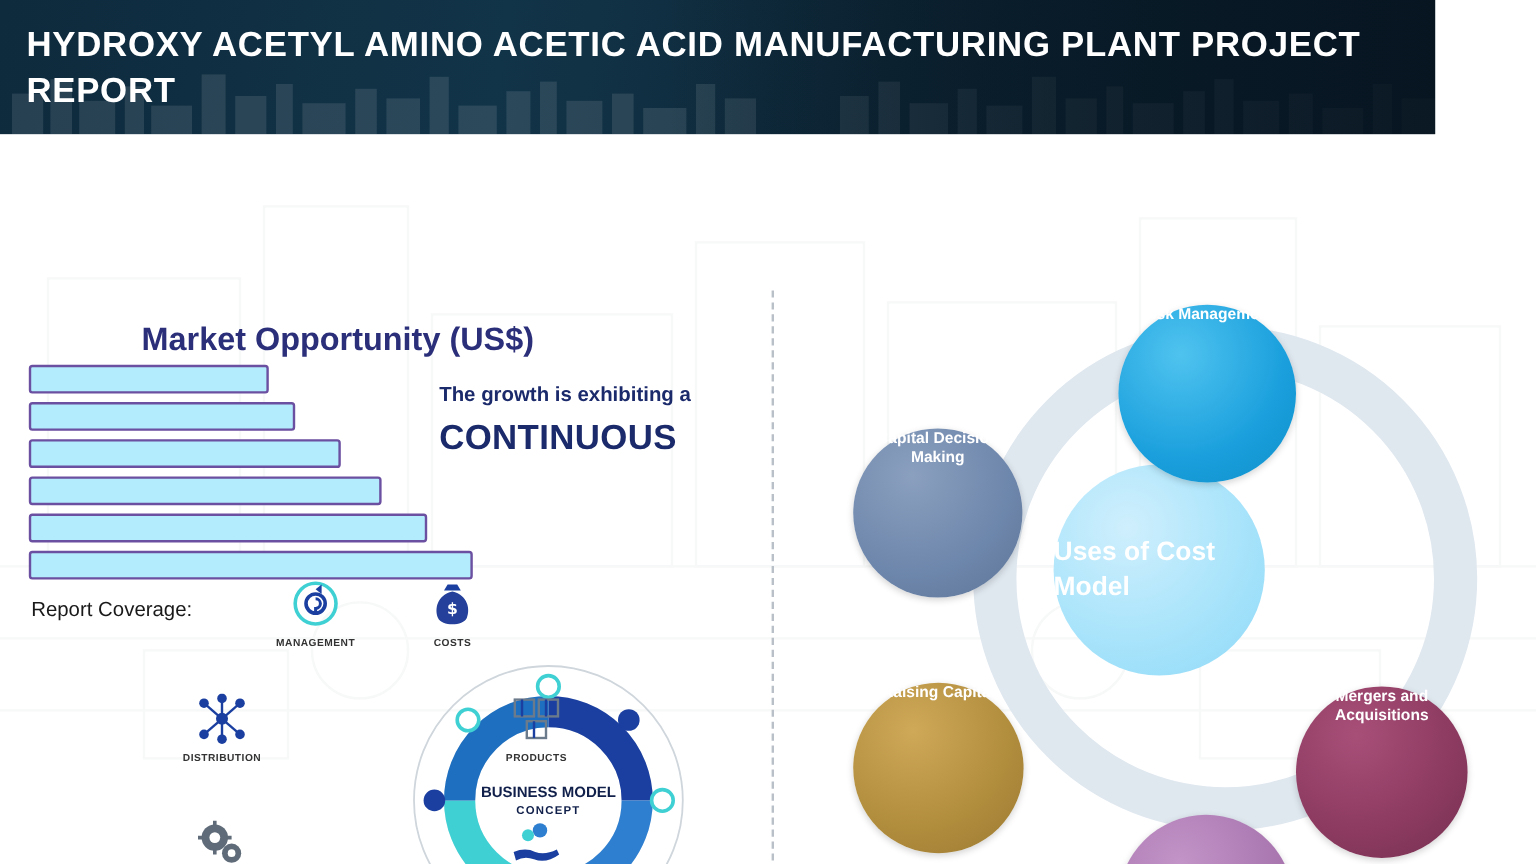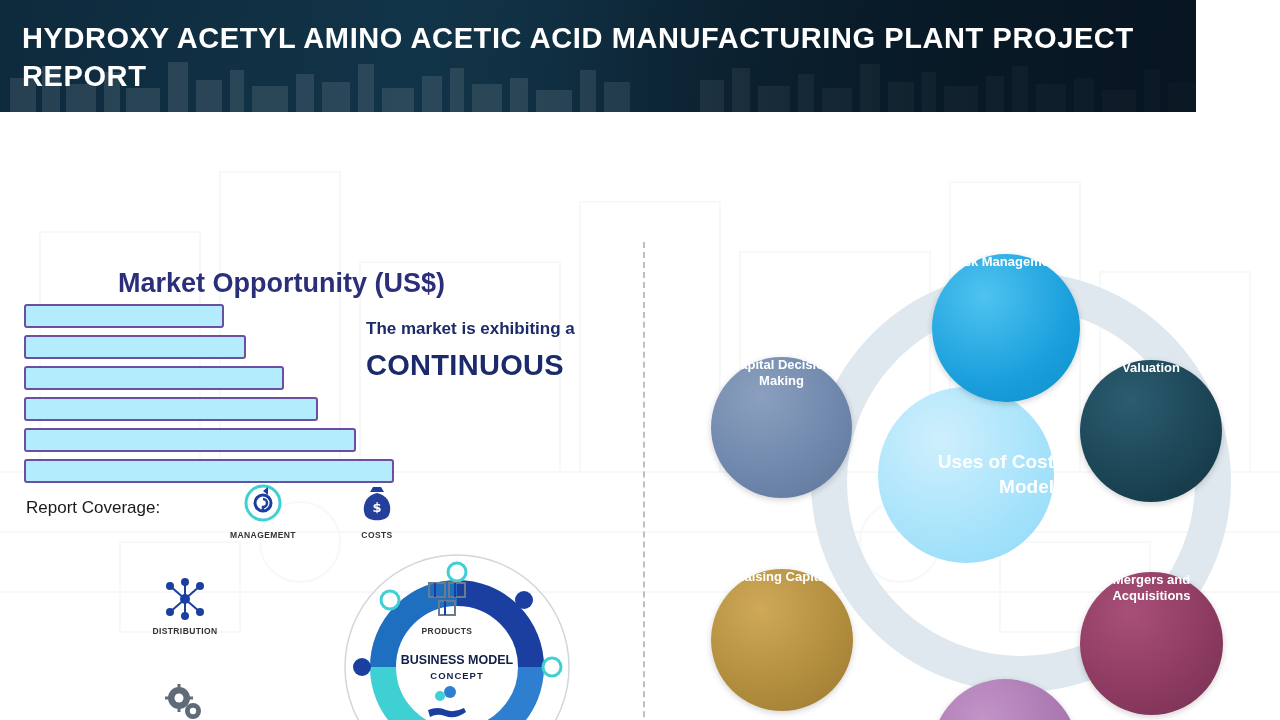--- a/index.html
+++ b/index.html
@@ -87,22 +87,22 @@
   }
   .node{
     position:absolute;border-radius:50%;
     display:flex;align-items:flex-start;justify-content:center;text-align:center;
     color:#fff;font-size:13px;font-weight:bold;line-height:1.25;
     box-shadow:0 2px 6px rgba(0,0,0,.18);
   }
   .center-node{
     position:absolute;left:235px;top:163px;width:176px;height:176px;border-radius:50%;
     background:radial-gradient(circle at 35% 30%,#cfeffd 0%,#a9e4fb 55%,#8fd9f7 100%);
-    display:flex;align-items:center;justify-content:center;text-align:right;
-    color:#ffffff;font-size:19px;font-weight:bold;line-height:1.3;
+    display:flex;align-items:center;justify-content:center;text-align:left;
+    color:#ffffff;font-size:22px;font-weight:bold;line-height:1.3;
   }
 </style>
 </head>
 <body>
 
 <div class="header">
   <svg class="skyline" viewBox="0 0 1280 60" preserveAspectRatio="none">
     <g fill="#ffffff" opacity="0.30">
       <rect x="10" y="26" width="26" height="34"></rect>
         <rect x="42" y="14" width="18" height="46"></rect>
@@ -175,21 +175,21 @@
   <div class="bars">
     <div class="bar" style="width:196px;"></div>
     <div class="bar" style="width:218px;"></div>
     <div class="bar" style="width:256px;"></div>
     <div class="bar" style="width:290px;"></div>
     <div class="bar" style="width:328px;"></div>
     <div class="bar" style="width:366px;"></div>
   </div>
 
   <div class="mk-text">
-    <span>The market is exhibiting a</span>
+    <span>The growth is exhibiting a</span>
     <span class="mk-big">CONTINUOUS</span>
   </div>
 
   <div class="report-coverage">Report Coverage:</div>
 
   <div class="cov">
 
     <svg style="position:absolute;left:200px;top:70px;" width="235" height="235" viewBox="0 0 235 235">
       <circle cx="117" cy="117" r="112" fill="none" stroke="#cfd6dc" stroke-width="1.5"></circle>
       <circle cx="117" cy="117" r="74" fill="none" stroke="#e6ebef" stroke-width="26"></circle>
@@ -311,23 +311,20 @@
     <div class="ring"></div>
 
     <div class="center-node">
       <span>Uses of Cost Model</span>
     </div>
 
     <div class="node" style="left:289px;top:30px;width:148px;height:148px;background:radial-gradient(circle at 35% 28%,#4fc3ef 0%,#1ba0dd 60%,#0d8ec9 100%);">
       <span>Risk Management</span>
     </div>
 
-    <div class="node" style="left:437px;top:136px;width:142px;height:142px;background:radial-gradient(circle at 35% 28%,#2c5c70 0%,#1b4454 60%,#123241 100%);">
-      <span>Valuation</span>
-    </div>
 
     <div class="node" style="left:437px;top:348px;width:143px;height:143px;background:radial-gradient(circle at 35% 28%,#a84f78 0%,#8c3a60 60%,#74304f 100%);">
       <span>Mergers and Acquisitions</span>
     </div>
 
     <div class="node" style="left:289px;top:455px;width:146px;height:146px;background:radial-gradient(circle at 35% 28%,#c294c7 0%,#a976b0 60%,#96629d 100%);">
       
     </div>
 
     <div class="node" style="left:68px;top:345px;width:142px;height:142px;background:radial-gradient(circle at 35% 28%,#cda košice 0%,#b08c3d 60%,#9a7931 100%);background:radial-gradient(circle at 35% 28%,#cfa958 0%,#b08c3d 60%,#9a7931 100%);">

